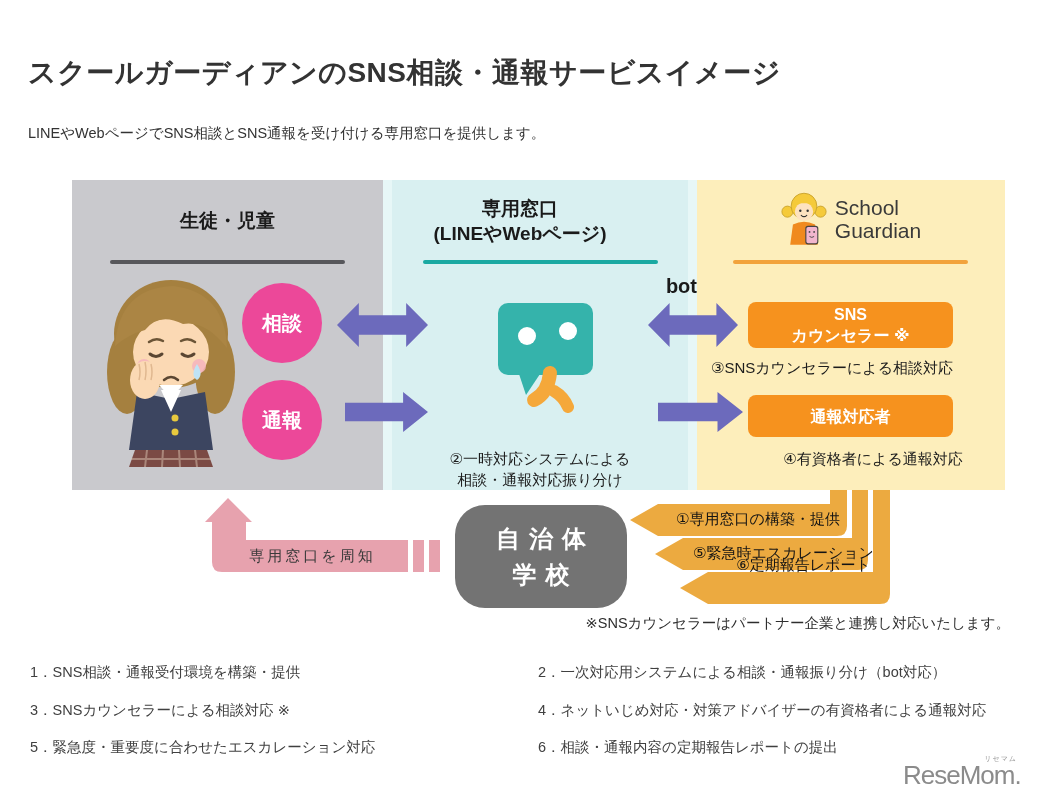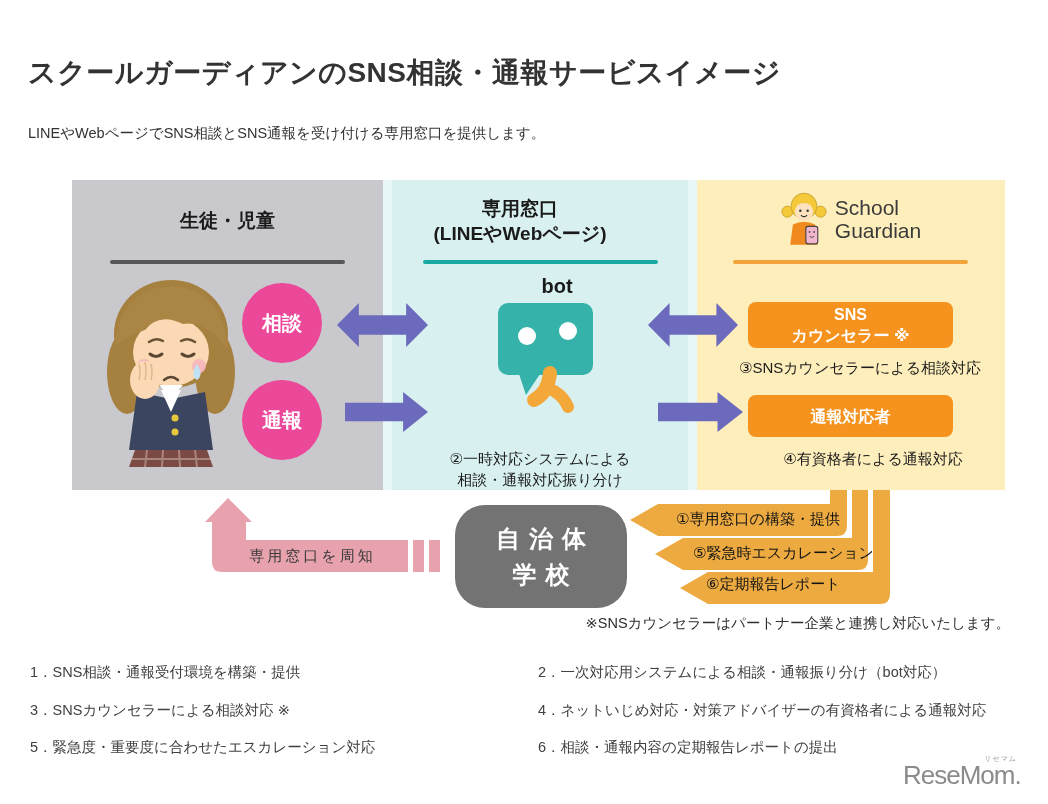--- a/index.html
+++ b/index.html
@@ -29,21 +29,21 @@
 
   
   .bubble-circle { position:absolute; width:80px; height:80px; border-radius:50%; background:#ec4899; color:#fff; font-size:20px; font-weight:bold; display:flex; align-items:center; justify-content:center; }
 
   
   .arrow { position:absolute; background:#6c6abc; }
   .arrow-double { clip-path:polygon(0 50%,24% 0,24% 28%,76% 28%,76% 0,100% 50%,76% 100%,76% 72%,24% 72%,24% 100%); }
   .arrow-right { clip-path:polygon(0 27%,70% 27%,70% 0,100% 50%,70% 100%,70% 73%,0 73%); }
 
   
-  .bot-label { left:311px; top:95px; width:314px; text-align:center; font-size:20px; font-weight:bold; color:#1a1a1a;padding-left:34px; }
+  .bot-label { left:311px; top:95px; width:314px; text-align:right; font-size:20px; font-weight:bold; color:#1a1a1a;padding-left:34px; }
   .caption { font-size:15px; color:#1c1c1c; text-align:center; line-height:21px; }
 
   
   .orange-box { position:absolute; left:676px; width:205px; background:#f6921e; border-radius:8px; color:#fff; font-weight:bold; font-size:16px; display:flex; flex-direction:column; align-items:center; justify-content:center; line-height:21px; }
 
   .logo-row { left:625px; top:10px; width:308px; display:flex; align-items:center; justify-content:center; gap:8px; }
   .logo-text { font-size:21px; color:#3a3a3a; line-height:23px; font-weight:500; }
 
   
   .notify-label { left:230px; top:547px; width:165px; text-align:center; font-size:15px; color:#3a3a3a; letter-spacing:3px; white-space:nowrap; }
@@ -161,21 +161,21 @@
         <div>School</div>
         <div>Guardian</div>
       </div>
     </div>
     <div class="underline ul-orange" style="left:661px;"></div>
 
     <div class="orange-box" style="top:122px;height:46px;">
       <div>SNS</div>
       <div>カウンセラー ※</div>
     </div>
-    <div class="abs caption" style="left:634px;width:308px;top:177px;">③SNSカウンセラーによる相談対応</div>
+    <div class="abs caption" style="left:606px;width:308px;top:177px;">③SNSカウンセラーによる相談対応</div>
 
     <div class="orange-box" style="top:215px;height:42px;">通報対応者</div>
     <div class="abs caption" style="left:625px;width:352px;top:268px;">④有資格者による通報対応</div>
   </div>
 
   <svg class="abs" style="left:200px;top:495px;width:245px;height:85px;" viewBox="0 0 245 85">
     <path d="M28,3 L52,27 L46,27 L46,45 L208,45 L208,77 L22,77 Q12,77 12,67 L12,27 L5,27 Z" fill="#e7a2ae"></path>
     <rect x="213" y="45" width="11" height="32" fill="#e7a2ae"></rect>
     <rect x="229" y="45" width="11" height="32" fill="#e7a2ae"></rect>
   </svg>
@@ -186,21 +186,21 @@
     <div>学校</div>
   </div>
 
   <svg class="abs" style="left:625px;top:488px;width:270px;height:120px;" viewBox="0 0 270 120">
     <path d="M5,32 L33,16 L205,16 L205,2 L222,2 L222,38 Q222,48 212,48 L33,48 Z" fill="#ecaa40"></path>
     <path d="M30,66 L58,50 L227,50 L227,2 L243,2 L243,72 Q243,82 233,82 L58,82 Z" fill="#ecaa40"></path>
     <path d="M55,100 L83,84 L248,84 L248,2 L265,2 L265,106 Q265,116 255,116 L83,116 Z" fill="#ecaa40"></path>
   </svg>
   <div class="abs banner-text" style="left:663px;top:510px;width:190px;text-align:center;">①専用窓口の構築・提供</div>
   <div class="abs banner-text" style="left:686px;top:544px;width:195px;text-align:center;">⑤緊急時エスカレーション</div>
-  <div class="abs banner-text" style="left:706px;top:575px;width:195px;">⑥定期報告レポート</div>
+  <div class="abs banner-text" style="left:706px;top:556px;width:195px;text-align:center;">⑥定期報告レポート</div>
 
   <div class="abs note">※SNSカウンセラーはパートナー企業と連携し対応いたします。</div>
 
   <div class="abs feat-col" style="left:30px;">
     <div>1．SNS相談・通報受付環境を構築・提供</div>
     <div>3．SNSカウンセラーによる相談対応 ※</div>
     <div>5．緊急度・重要度に合わせたエスカレーション対応</div>
   </div>
   <div class="abs feat-col" style="left:538px;">
     <div>2．一次対応用システムによる相談・通報振り分け（bot対応）</div>

